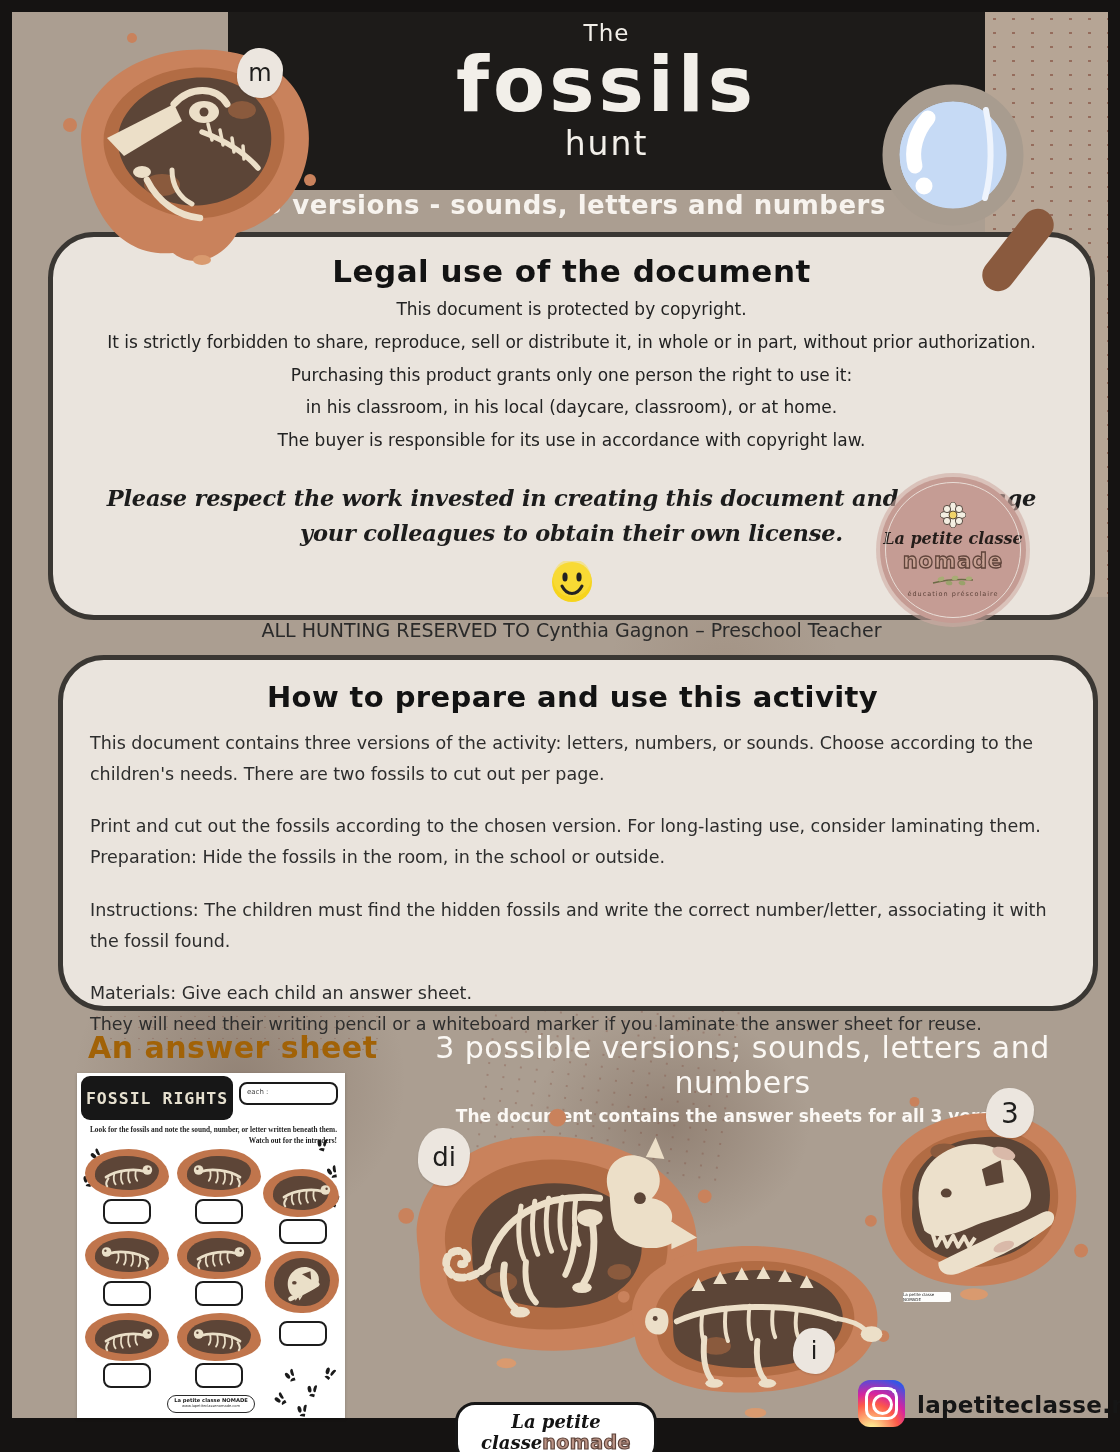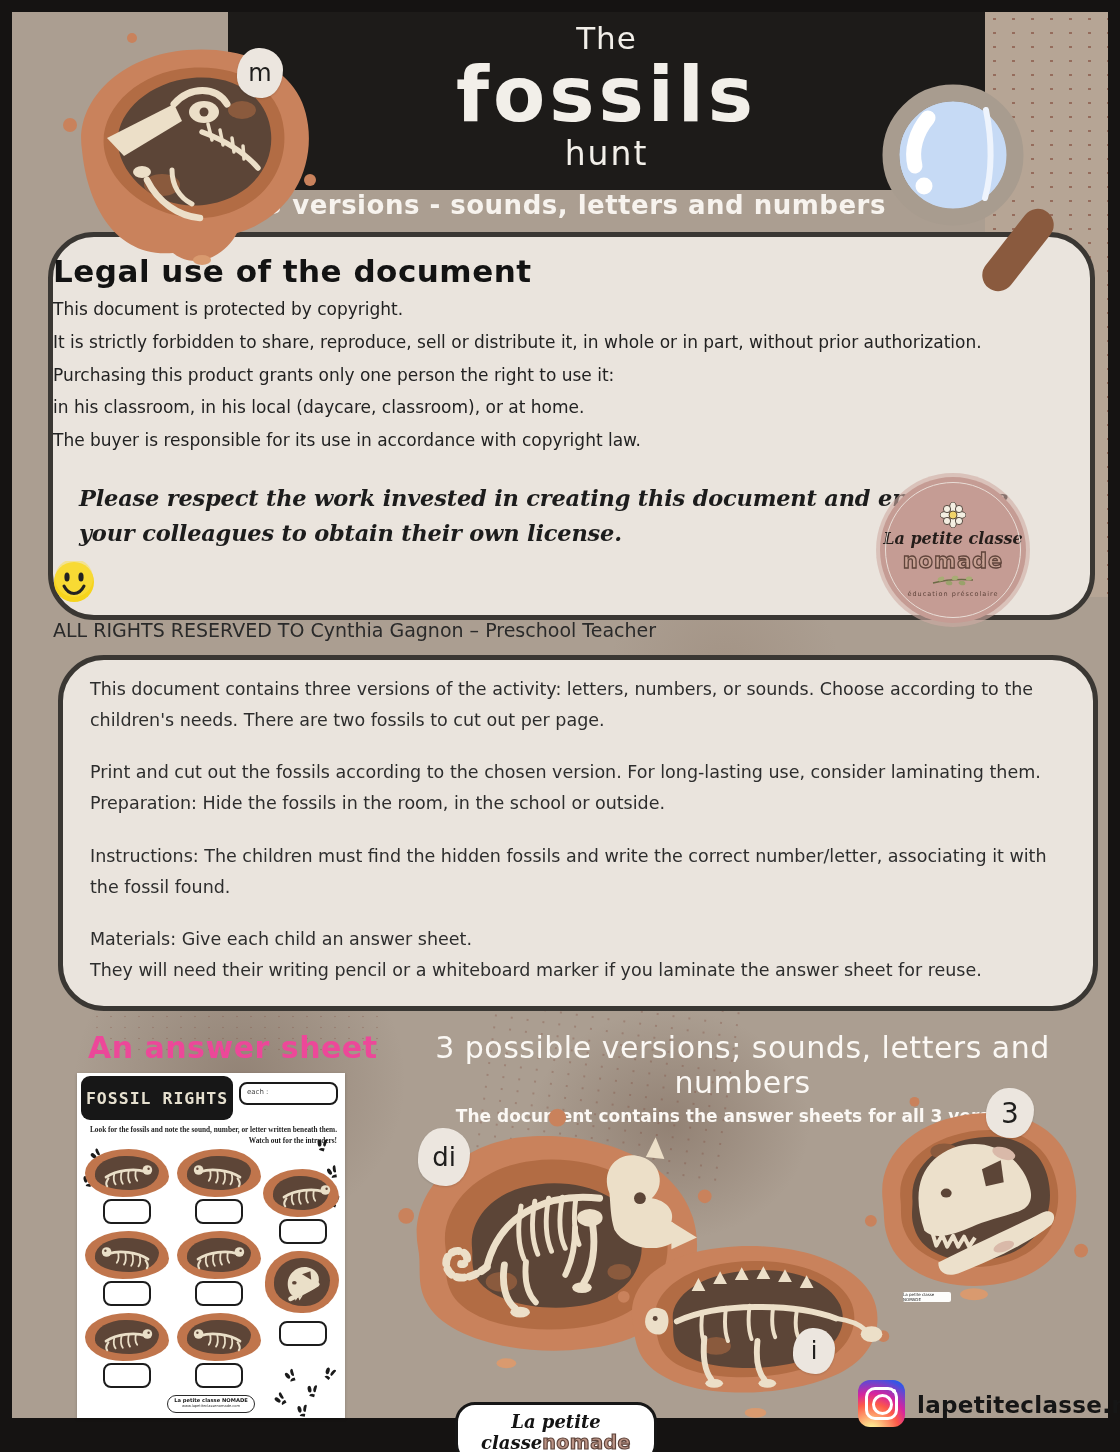--- a/index.html
+++ b/index.html
@@ -11,32 +11,32 @@
   .tex-col{left:985px;top:12px;width:123px;height:585px;background:rgba(196,174,156,.45);
     background-image:radial-gradient(rgba(122,62,45,.55) 1.2px, transparent 1.6px);background-size:19px 14px;}
   .tex-splotch1{left:10px;top:860px;width:460px;height:440px;background:radial-gradient(closest-side,rgba(106,86,72,.38),transparent 72%);}
   .tex-splotch2{left:470px;top:960px;width:400px;height:330px;background:radial-gradient(closest-side,rgba(112,90,76,.42),transparent 70%);}
   .tex-splotch3{left:560px;top:520px;width:330px;height:300px;background:radial-gradient(closest-side,rgba(140,116,98,.25),transparent 70%);}
   .tex-dots1{left:480px;top:990px;width:260px;height:180px;background-image:radial-gradient(rgba(120,60,45,.5) 1.1px,transparent 1.5px);background-size:16px 12px;opacity:.55;transform:rotate(8deg);}
   .tex-dots2{left:90px;top:1000px;width:300px;height:60px;background-image:radial-gradient(rgba(120,60,45,.45) 1px,transparent 1.4px);background-size:14px 11px;opacity:.5;}
 
   
   .band{position:absolute;left:228px;top:12px;width:757px;height:178px;background:#1d1b19;color:#f2efe9;text-align:center;}
-  .band .t-top{margin-top:8px;font-size:31px;letter-spacing:1px;}
+  .band .t-top{margin-top:8px;font-size:23px;letter-spacing:1px;}
   .band .t-main{font-size:76px;font-weight:bold;letter-spacing:4px;line-height:1.02;}
   .band .t-bottom{font-size:33px;letter-spacing:2px;}
   .banner{position:absolute;left:255px;top:190px;width:640px;height:36px;color:#f7f3ee;font-size:26px;font-weight:bold;text-align:center;letter-spacing:.5px;}
 
   
   .bubble{position:absolute;background:#ece6df;border-radius:48% 52% 46% 54% / 55% 45% 58% 42%;
     display:flex;align-items:center;justify-content:center;color:#1f1e1d;z-index:7;box-shadow:0 1px 2px rgba(0,0,0,.12);}
 
   
   .card{position:absolute;background:#eae4dd;border:5px solid #3a3733;border-radius:46px;z-index:2;box-sizing:border-box;}
-  .card-legal{left:48px;top:232px;width:1047px;height:388px;text-align:left;}
+  .card-legal{left:48px;top:232px;width:1047px;height:388px;text-align:center;}
   .card-legal h1{margin:16px 0 4px;font-size:31px;letter-spacing:.5px;color:#131313;}
   .legal-line{font-size:17px;line-height:1.93;color:#222;}
   .plea{margin:24px auto 0;width:985px;font-family:"DejaVu Serif", serif;font-style:italic;font-weight:bold;
     font-size:22.5px;line-height:1.55;color:#1c1c1c;letter-spacing:-.2px;}
   .smiley-wrap{margin-top:10px;}
   .rights{margin-top:12px;font-size:19px;color:#2a2a2a;}
 
   .card-howto{left:58px;top:655px;width:1040px;height:356px;padding:14px 38px 0 27px;}
   .card-howto h2{margin:6px 0 14px;font-size:29px;text-align:center;letter-spacing:.4px;color:#131313;}
   .card-howto p{margin:0 0 21px;font-size:17.5px;line-height:1.78;color:#2d2d2d;white-space:pre-line;}
@@ -44,21 +44,21 @@
   
   .badge{position:absolute;left:880px;top:477px;width:146px;height:146px;background:#c59c94;border-radius:50%;
     z-index:4;display:flex;flex-direction:column;align-items:center;justify-content:center;gap:1px;
     box-shadow:0 0 0 4px rgba(207,172,163,.6);}
   .badge:after{content:"";position:absolute;inset:5px;border:1.5px solid #e9ded7;border-radius:50%;}
   .badge .b-script{font-family:"DejaVu Serif",serif;font-style:italic;font-weight:bold;font-size:16px;color:#241d1a;}
   .badge .b-bubble{font-size:21px;font-weight:800;letter-spacing:1px;color:#c9a294;-webkit-text-stroke:1.3px #5f443b;}
   .badge .b-tag{font-size:6.5px;letter-spacing:1px;color:#5f443b;margin-top:2px;}
 
   
-  .h-left{position:absolute;left:88px;top:1030px;font-size:30px;font-weight:bold;color:#ec4899;letter-spacing:.5px;}
+  .h-left{position:absolute;left:88px;top:1030px;font-size:30px;font-weight:bold;color:#a16207;letter-spacing:.5px;}
   .h-right{position:absolute;left:395px;top:1030px;width:695px;text-align:center;color:#fbf8f4;}
   .h-right .hr-main{font-size:30px;font-weight:normal;letter-spacing:.5px;}
   .h-right .hr-sub{margin-top:6px;font-size:17px;font-weight:bold;}
 
   
   .ws{position:absolute;left:77px;top:1073px;width:268px;height:345px;background:#fff;z-index:2;box-shadow:0 1px 3px rgba(0,0,0,.2);}
   .ws-header{position:absolute;left:4px;top:3px;width:152px;height:44px;background:#171717;border-radius:9px;
     display:flex;align-items:center;justify-content:center;}
   .ws-header span{color:#e6e0cf;font-size:16.5px;font-weight:bold;letter-spacing:1px;font-family:"DejaVu Sans Mono",monospace;}
   .ws-name{position:absolute;left:162px;top:9px;width:99px;height:23px;border:2px solid #1a1a1a;border-radius:8px;box-sizing:border-box;}
@@ -194,21 +194,21 @@
     <div class="plea">Please respect the work invested in creating this document and encourage your colleagues to obtain their own license.</div>
     <div class="smiley-wrap">
       <svg width="42" height="42" viewBox="-21 -21 42 42">
         <circle cx="0" cy="0" r="20" fill="#f6d41c"></circle>
         <circle cx="0" cy="-4" r="19" fill="#fadf4b" opacity=".5"></circle>
         <ellipse cx="-7" cy="-5" rx="2.6" ry="4.5" fill="#222"></ellipse>
         <ellipse cx="7" cy="-5" rx="2.6" ry="4.5" fill="#222"></ellipse>
         <path d="M-10,4 C-5,14 5,14 10,4" stroke="#222" stroke-width="3" fill="none" stroke-linecap="round"></path>
       </svg>
     </div>
-    <div class="rights">ALL RIGHTS RESERVED TO Cynthia Gagnon – Preschool Teacher</div>
+    <div class="rights">ALL HUNTING RESERVED TO Cynthia Gagnon – Preschool Teacher</div>
   </div>
 
   <div class="badge">
     <svg width="26" height="26" viewBox="-13 -13 26 26">
       <g fill="#f4efe2" stroke="#3a2e26" stroke-width=".8">
         <ellipse cx="0" cy="-8" rx="3.4" ry="5"></ellipse>
           <ellipse cx="0" cy="8" rx="3.4" ry="5"></ellipse>
         <ellipse cx="-8" cy="0" rx="5" ry="3.4"></ellipse>
           <ellipse cx="8" cy="0" rx="5" ry="3.4"></ellipse>
         <ellipse cx="-6" cy="-6" rx="3.6" ry="3.6"></ellipse>
@@ -225,20 +225,21 @@
       <ellipse cx="10" cy="5" rx="3.4" ry="2.2" fill="#a8ad74" transform="rotate(-18 10 5)"></ellipse>
       <ellipse cx="18" cy="9" rx="3.4" ry="2.2" fill="#9aa26b" transform="rotate(14 18 9)"></ellipse>
       <ellipse cx="24" cy="4" rx="3.4" ry="2.2" fill="#a8ad74" transform="rotate(-14 24 4)"></ellipse>
       <ellipse cx="31" cy="9" rx="3.4" ry="2.2" fill="#9aa26b" transform="rotate(12 31 9)"></ellipse>
       <ellipse cx="38" cy="4.5" rx="3.2" ry="2" fill="#a8ad74" transform="rotate(-10 38 4.5)"></ellipse>
     </svg>
     <div class="b-tag">éducation préscolaire</div>
   </div>
 
   <div class="card card-howto">
+    <h2>How to prepare and use this activity</h2>
     <p>This document contains three versions of the activity: letters, numbers, or sounds. Choose according to the children's needs. There are two fossils to cut out per page.</p>
     <p>Print and cut out the fossils according to the chosen version. For long-lasting use, consider laminating them.
 Preparation: Hide the fossils in the room, in the school or outside.</p>
     <p>Instructions: The children must find the hidden fossils and write the correct number/letter, associating it with the fossil found.</p>
     <p>Materials: Give each child an answer sheet.
 They will need their writing pencil or a whiteboard marker if you laminate the answer sheet for reuse.</p>
   </div>
 
   <div class="h-left">An answer sheet</div>
   <div class="h-right">

